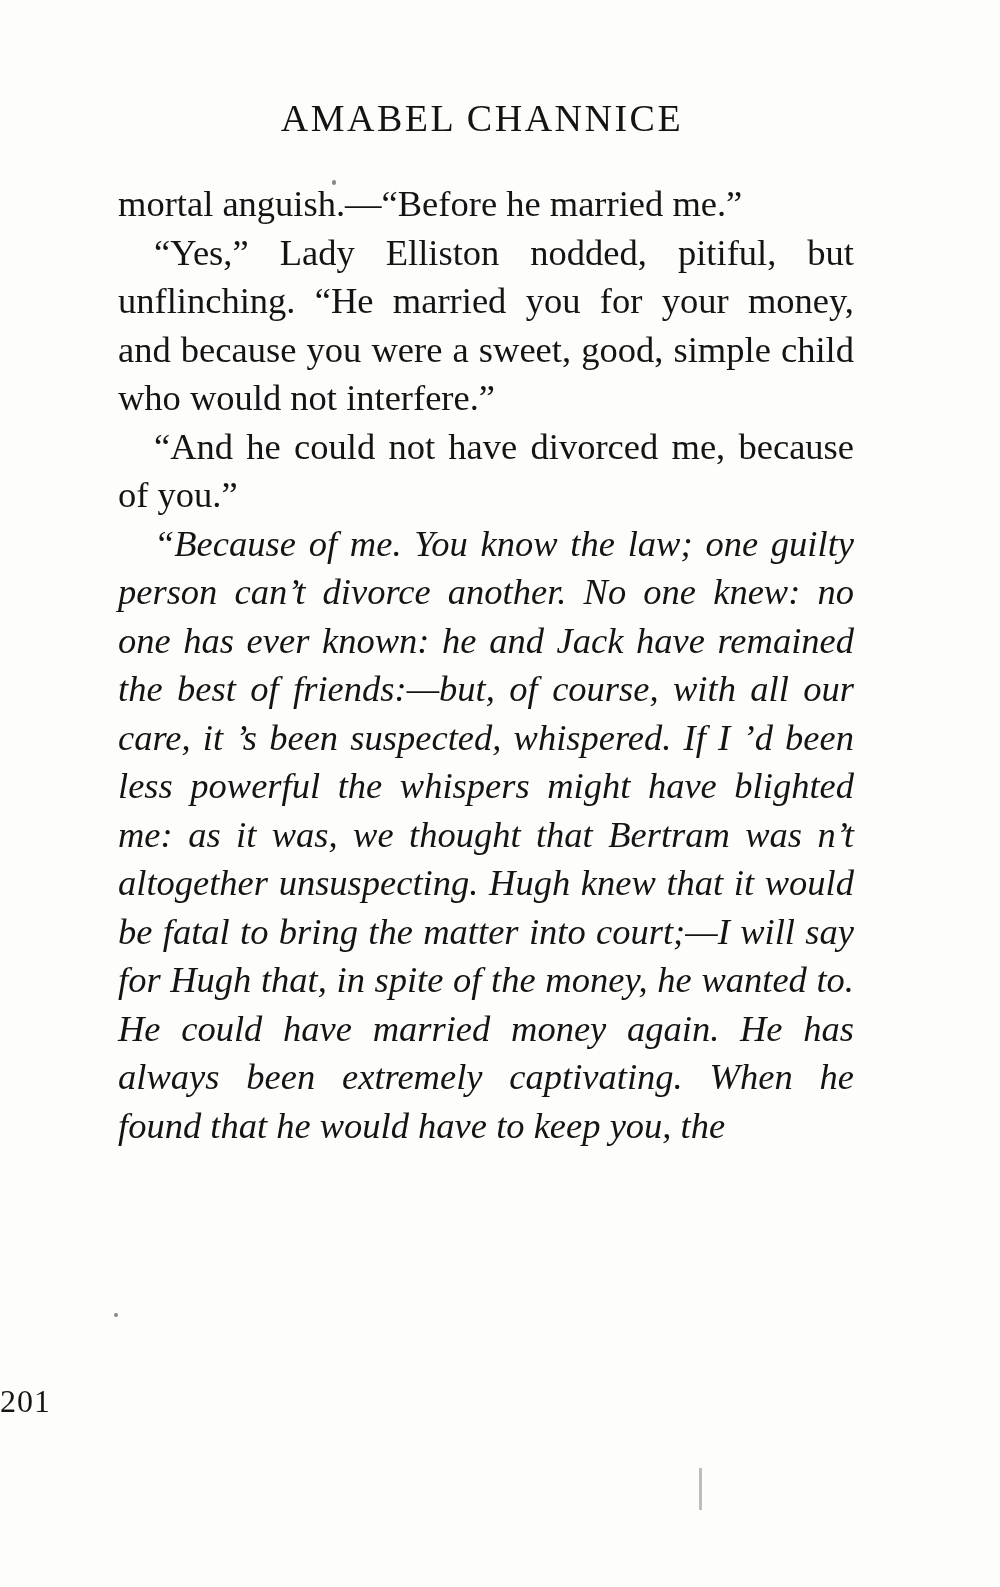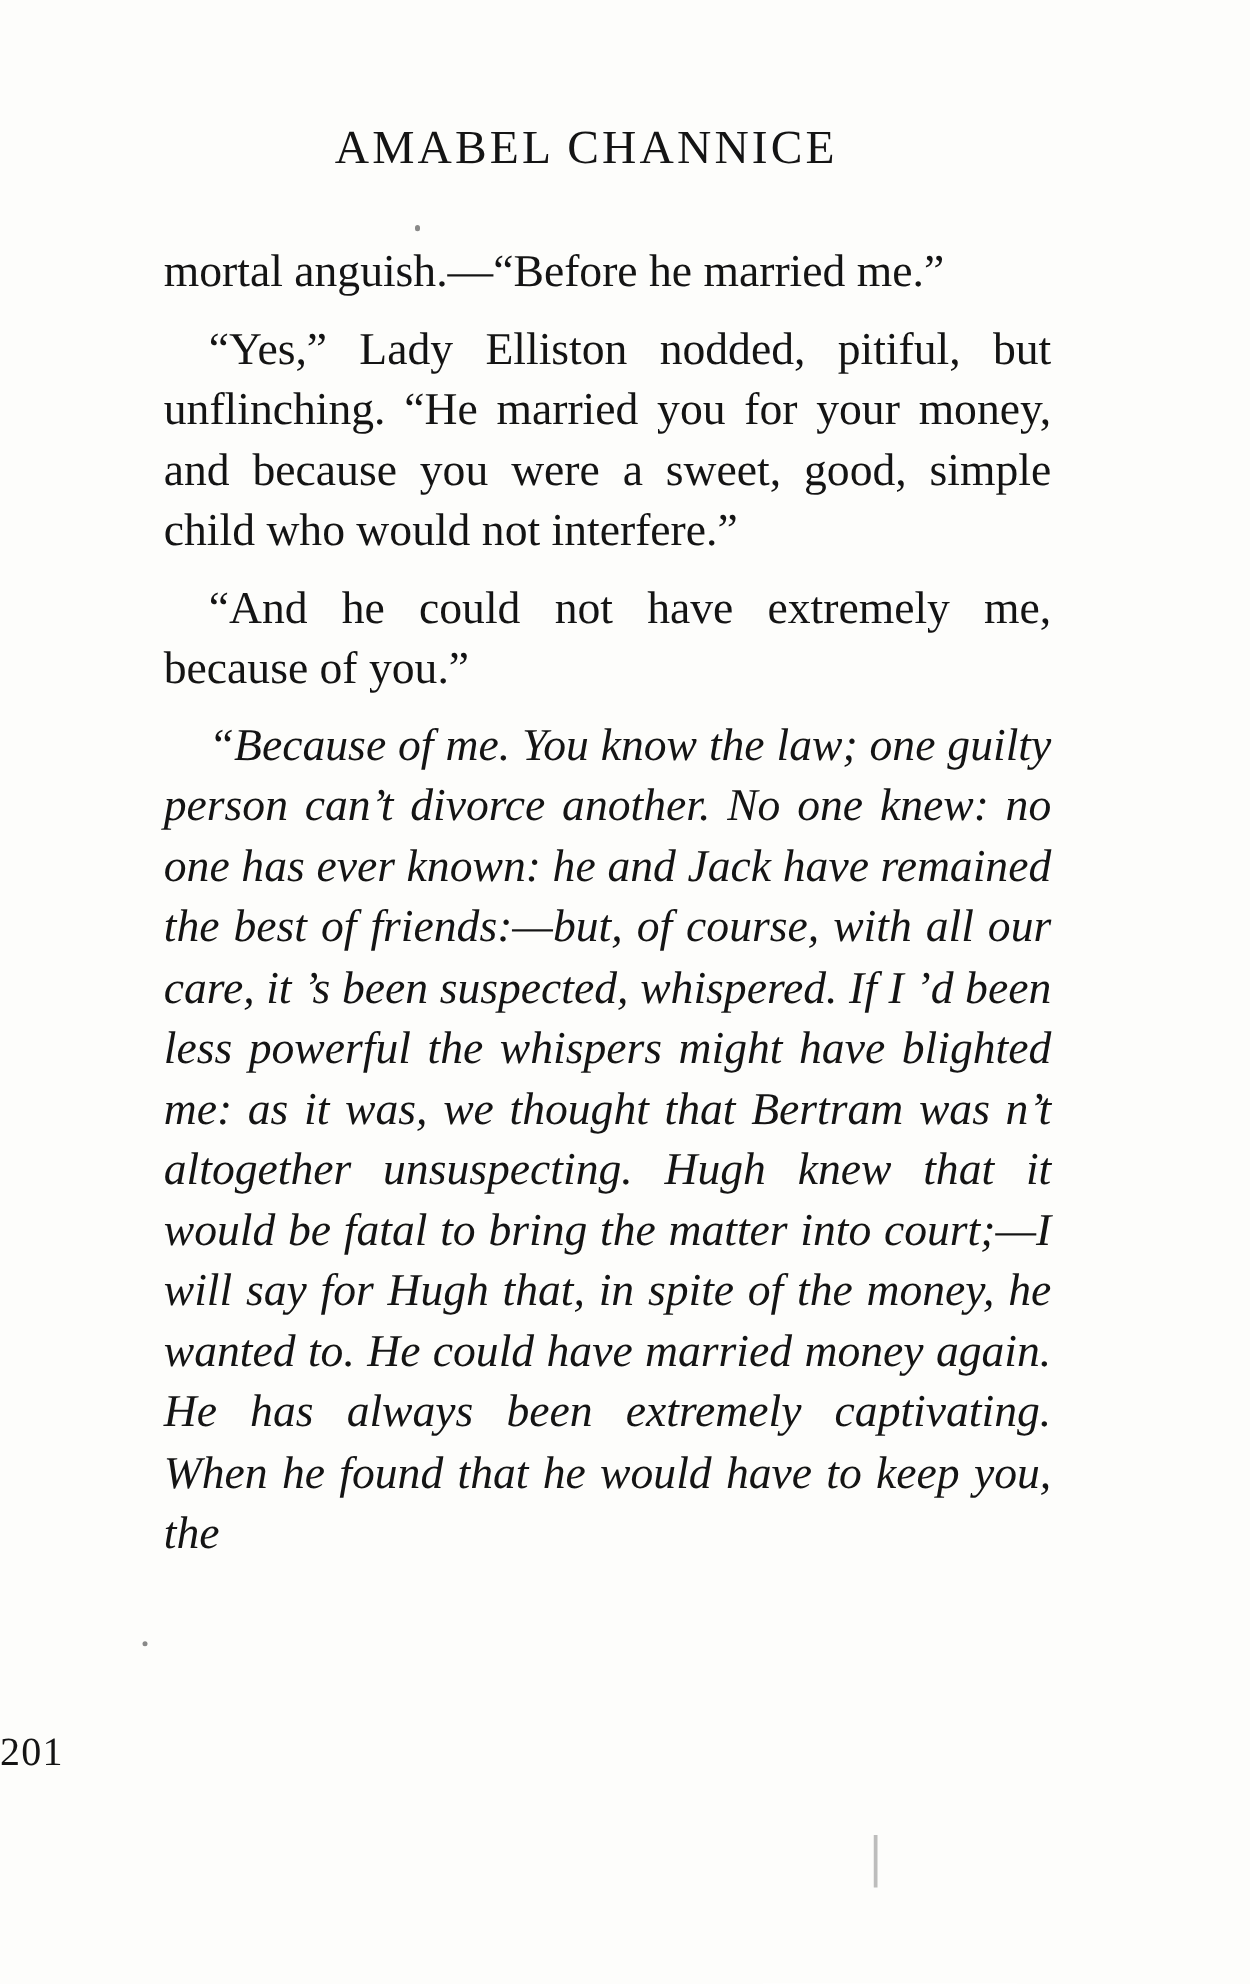--- a/index.html
+++ b/index.html
@@ -27,29 +27,30 @@
     position: absolute;
     top: 96px;
     left: 0;
     width: 938px;
     text-align: center;
     font-family: "Liberation Serif", serif;
     font-size: 38px;
     letter-spacing: 2.5px;
     font-weight: 400;
     color: #141414;
+    padding-left: 13px;
   }
   .body-col {
     position: absolute;
     top: 180px;
     left: 118px;
     width: 736px;
   }
   p.para {
-    margin: 13px;
+    margin: 0;
     font-size: 36.5px;
     line-height: 48.5px;
     text-align: justify;
     text-justify: inter-word;
     color: #141414;
     hyphens: none;
   }
   p.para.indent {
     text-indent: 36px;
   }
@@ -78,21 +79,21 @@
 </head>
 <body>
 
 <div class="page">
 
   <div class="running-head">AMABEL CHANNICE</div>
 
   <div class="body-col">
     <p class="para">mortal anguish.—“Before he married me.”</p>
     <p class="para indent">“Yes,” Lady Elliston nodded, pitiful, but unflinching. “He married you for your money, and because you were a sweet, good, simple child who would not interfere.”</p>
-    <p class="para indent">“And he could not have extremely me, because of you.”</p>
+    <p class="para indent">“And he could not have divorced me, because of you.”</p>
     <p class="para indent">“Because of me.  You know the law; one guilty person can’t divorce another. No one knew: no one has ever known: he and Jack have remained the best of friends:—but, of course, with all our care, it ’s been suspected, whispered.  If I ’d been less powerful the whispers might have blighted me: as it was, we thought that Bertram was n’t altogether unsuspecting.  Hugh knew that it would be fatal to bring the matter into court;—I will say for Hugh that, in spite of the money, he wanted to.  He could have married money again.  He has always been extremely captivating.  When he found that he would have to keep you, the</p>
   </div>
 
   <div class="folio">201</div>
 
   <div class="speck s1"></div>
   <div class="speck s2"></div>
   <div class="speck s3"></div>
 
 </div>

